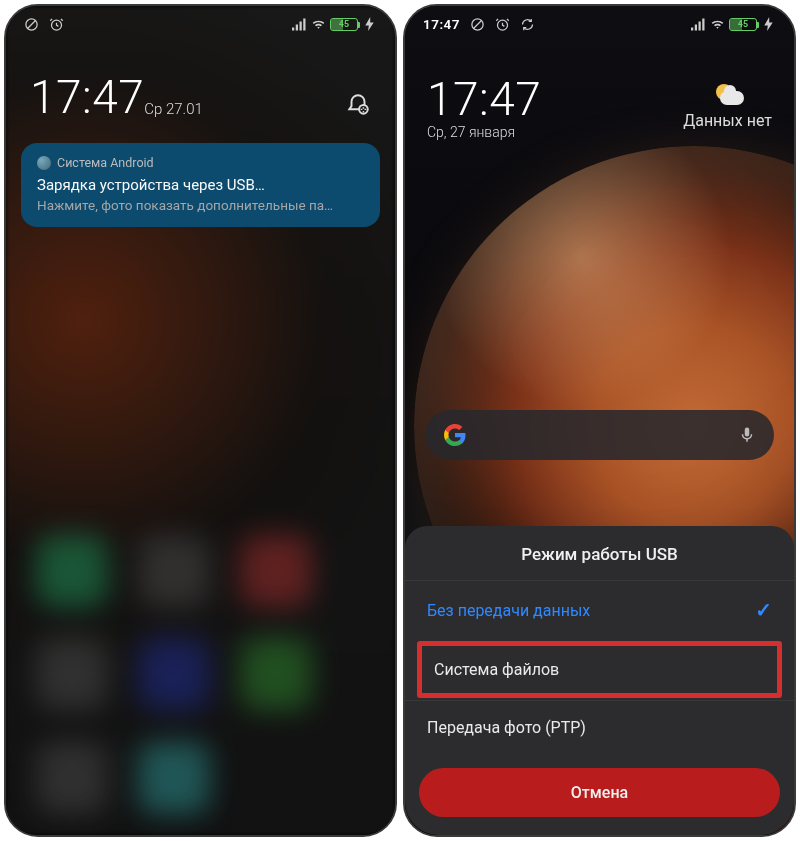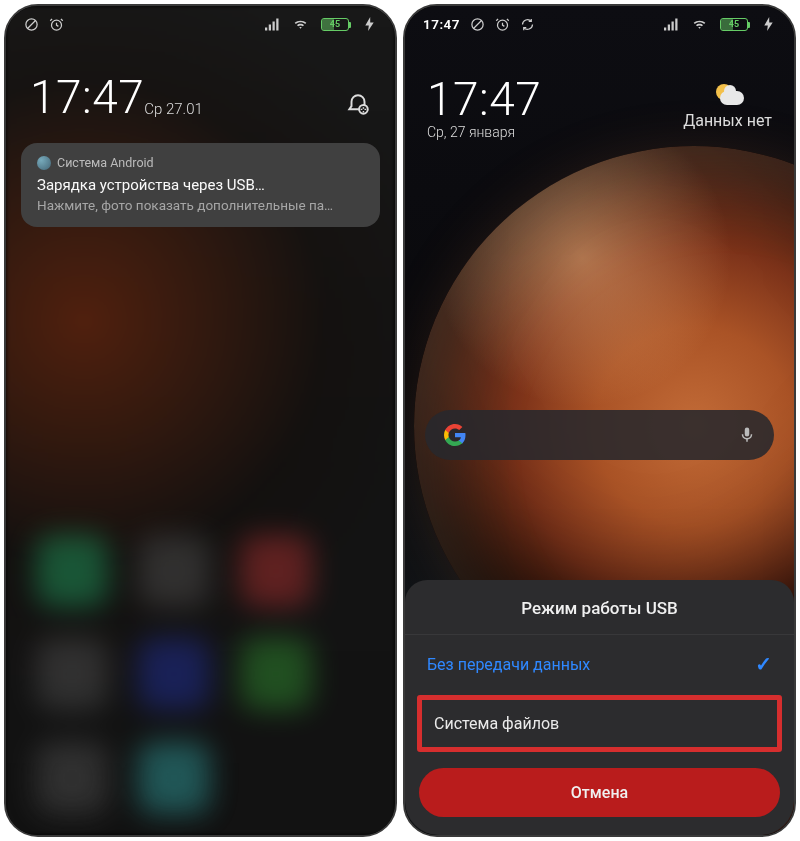--- a/index.html
+++ b/index.html
@@ -49,21 +49,21 @@
     position: relative;
     height: 36px;
     display: flex;
     align-items: center;
     padding: 0 18px;
     color: #fff;
     font-size: 13px;
     font-weight: 500;
   }
   .status-left { display: flex; gap: 10px; align-items: center; }
-  .status-right { margin-left: auto; display: flex; gap: 13px; align-items: center; }
+  .status-right { margin-left: auto; display: flex; gap: 4px; align-items: center; }
   .status-time { font-size: 13.5px; font-weight: 600; letter-spacing: 0.5px; }
   .ico { width: 15px; height: 15px; display: inline-flex; align-items: center; justify-content: center; }
   .battery {
     display: inline-flex; align-items: center;
     border: 1.4px solid #6c6; border-radius: 3px;
     width: 28px; height: 13px; position: relative;
     color: #6c6; font-size: 9px; font-weight: 700;
     justify-content: center;
   }
   .battery::after {
@@ -87,21 +87,21 @@
     color: #ddd;
   }
 
   .highlight-red {
     border: 5px solid #d62e2e;
     border-radius: 4px;
   }
   .notification-card {
     position: relative;
     margin: 2px 12px 0 12px;
-    background: #404040;
+    background: #0c4a6e;
     border-radius: 16px;
     padding: 12px 16px 14px 16px;
     color: #eee;
   }
   .notif-app-row { display:flex; align-items:center; gap:6px; font-size: 12.5px; color:#bbb; margin-bottom: 6px;}
   .notif-app-icon {
     width:14px; height:14px; border-radius:50%;
     background: radial-gradient(circle at 30% 30%, #7ab, #467);
     display:inline-block;
   }
@@ -380,18 +380,21 @@
     </div>
 
     <div class="option-highlight-wrap">
       <div class="option-highlight">
         <div class="sheet-option">
           <span>Система файлов</span>
         </div>
       </div>
     </div>
 
+    <div class="sheet-option">
+      <span>Передача фото (PTP)</span>
+    </div>
 
     <div class="sheet-cancel">
       <span>Отмена</span>
     </div>
   </div>
 </div>
 
 </body></html>

